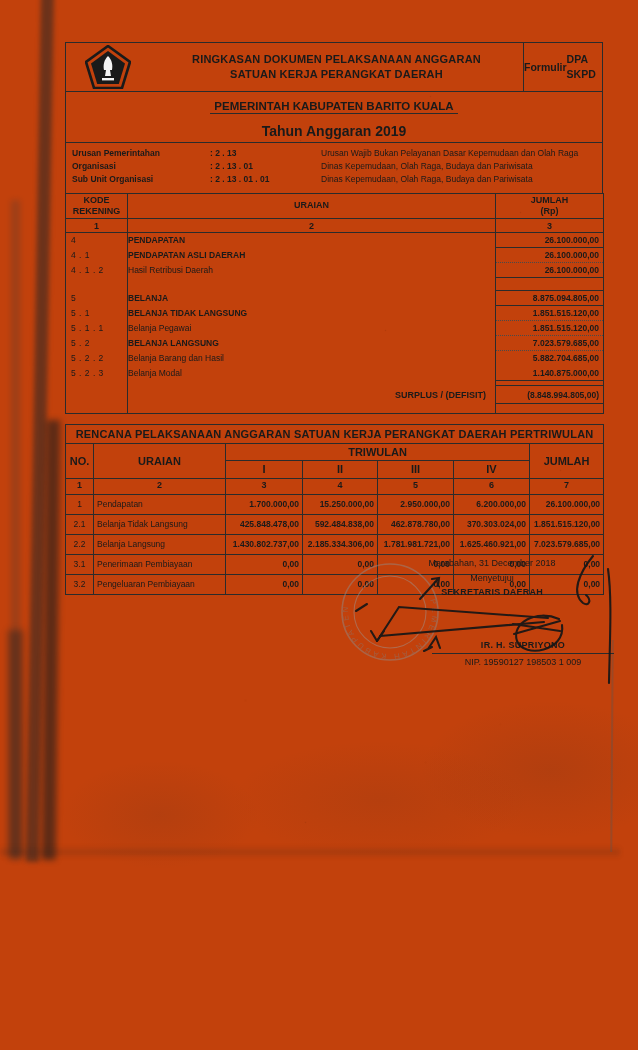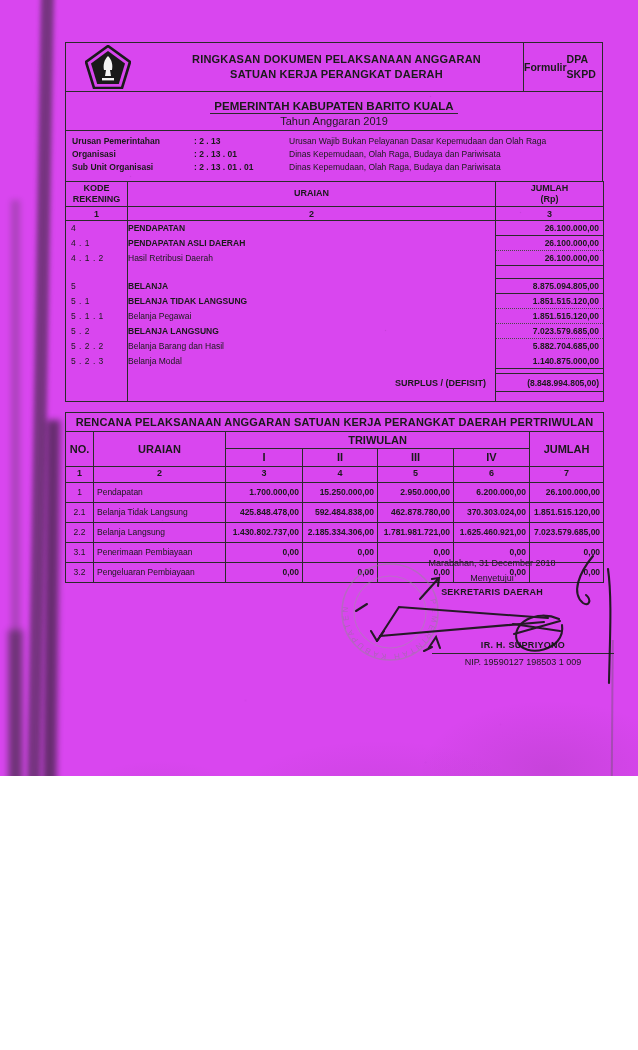--- a/index.html
+++ b/index.html
@@ -1,17 +1,17 @@
 <!DOCTYPE html>
 <html><head>
 <meta charset="utf-8">
 <style>
   html,body{margin:0;padding:0;background:#ffffff;}
   .page{
-    position:relative;width:638px;height:776px;background:#d946ef;
+    position:relative;width:638px;height:1050px;background:#c2410c;
     font-family:"Liberation Sans",sans-serif;color:#1a1a1a;overflow:hidden;
   }
   
   .stripe{position:absolute;pointer-events:none;}
   .stripe-a{left:41px;top:-6px;width:13px;height:868px;background:#262626;opacity:.55;filter:blur(2.5px);transform:rotate(1deg);transform-origin:top center;}
   .stripe-a2{left:44px;top:420px;width:14px;height:440px;background:#1d1d1d;opacity:.6;filter:blur(3px);transform:rotate(.6deg);}
   .stripe-b{left:11px;top:200px;width:9px;height:660px;background:#3a3a3a;opacity:.28;filter:blur(3px);}
   .stripe-b2{left:8px;top:630px;width:15px;height:228px;background:#222;opacity:.45;filter:blur(3.5px);}
   .smudge{position:absolute;pointer-events:none;border-radius:50%;}
   .sm1{left:420px;top:700px;width:260px;height:140px;background:radial-gradient(closest-side,rgba(40,40,40,.10),rgba(0,0,0,0));}
@@ -27,23 +27,23 @@
 
   
   .doc{position:absolute;left:65px;top:42px;width:538px;}
   .top-box{border:1.8px solid #2b2b2b;border-bottom:none;box-sizing:border-box;}
   .header-row{display:flex;border-bottom:1.6px solid #2b2b2b;height:48px;}
   .logo-cell{width:84px;display:flex;align-items:center;justify-content:center;}
   .title-cell{flex:1;display:flex;flex-direction:column;align-items:center;justify-content:center;font-weight:bold;font-size:11px;line-height:1.35;letter-spacing:.2px;text-align:center;}
   .form-cell{width:78px;border-left:1.6px solid #2b2b2b;display:flex;flex-direction:row;align-items:center;justify-content:center;font-weight:bold;font-size:10.5px;line-height:1.4;}
   .gov-row{border-bottom:1.4px solid #2b2b2b;text-align:center;padding:4px 0 3px;}
   .gov-title{display:inline-block;font-weight:bold;font-size:11.5px;border-bottom:1.4px solid #2b2b2b;padding:0 4px 1px;}
-  .gov-year{font-size:11px;margin-top:1px;}
+  .gov-year{font-size:14px;margin-top:9px;font-weight:bold;}
   .info-rows{padding:4px 6px 6px;font-size:8.5px;}
-  .info-row{display:flex;line-height:1.55;}
+  .info-row{display:flex;line-height:1.55;gap:16px;}
   .info-label{width:122px;font-weight:bold;}
   .info-code{width:95px;font-weight:bold;}
   .info-desc{flex:1;}
 
   
   table{border-collapse:collapse;table-layout:fixed;width:538px;}
   .budget{border:1.8px solid #2b2b2b;font-size:8.5px;}
   .budget th{font-weight:bold;font-size:9px;border:1.2px solid #2b2b2b;padding:1px;line-height:1.25;}
   .budget .numrow td{border:1.2px solid #2b2b2b;text-align:center;font-weight:bold;font-size:9px;height:13px;}
   .budget td{padding:0;}

